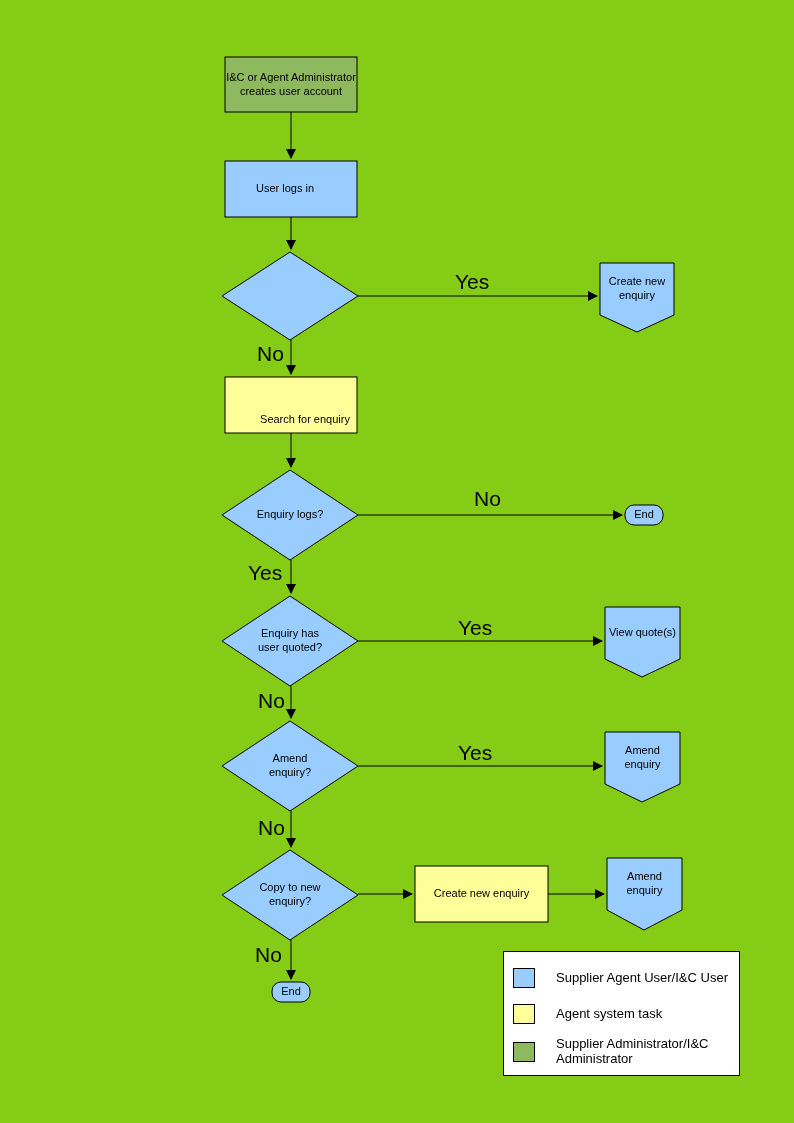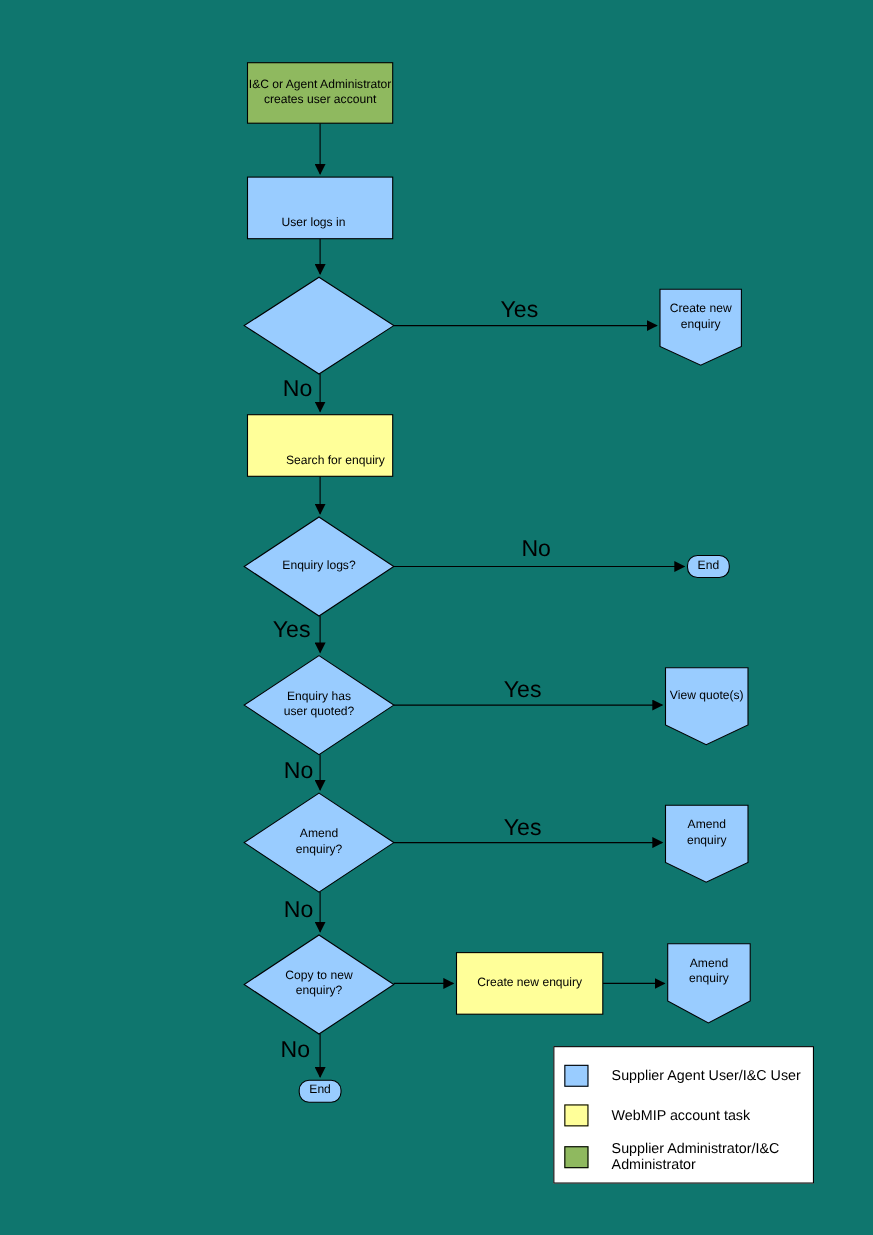--- a/index.html
+++ b/index.html
@@ -1,19 +1,19 @@
 <!DOCTYPE html>
 <html><head>
 <meta charset="utf-8">
 <style>
   html,body{margin:0;padding:0;background:#ffffff;}
   .canvas{
     position:relative;
     width:794px;height:1123px;
-    background:#0f766e;
+    background:#84cc16;
     font-family:"Liberation Sans", sans-serif;
     color:#000;
     overflow:hidden;
   }
   .layer{position:absolute;left:0;top:0;}
   .node-text{
     position:absolute;
     display:flex;align-items:center;justify-content:center;
     text-align:center;
     font-size:11px;line-height:1.25;
@@ -80,21 +80,21 @@
       <polygon points="290,850 358,895 290,940 222,895" fill="#99CCFF"></polygon>
       <rect x="415" y="866" width="133" height="56" fill="#FFFF99"></rect>
       <polygon points="607,858 682,858 682,910 644,930 607,910" fill="#99CCFF"></polygon>
       <rect x="272" y="982" width="38" height="20" rx="9" ry="9" fill="#99CCFF"></rect>
     </g>
   </svg>
 
   <div class="node-text" style="left:225px;top:57px;width:132px;height:55px">
       <span class="inner">I&amp;C or Agent Administrator creates user account</span>
     </div>
-  <div class="node-text" style="left:225px;top:175px;width:120px;height:56px">
+  <div class="node-text" style="left:225px;top:161px;width:120px;height:56px">
       <span class="inner">User logs in</span>
     </div>
   <div class="node-text pent-text" style="left:600px;top:263px;width:74px;height:52px">
       <span class="inner">Create new enquiry</span>
     </div>
   <div class="node-text" style="left:225px;top:392px;width:160px;height:56px">
       <span class="inner">Search for enquiry</span>
     </div>
   <div class="node-text diamond-text" style="left:222px;top:470px;width:136px;height:90px">
       <span class="inner">Enquiry logs?</span>
@@ -137,21 +137,21 @@
   <div class="edge-label" style="left:258px;top:817px">No</div>
   <div class="edge-label" style="left:255px;top:944px">No</div>
 
   <div class="legend">
     <div class="legend-row" style="top:16px">
       <div class="swatch" style="background-color: rgb(153, 204, 255);"></div>
       <div class="legend-label">Supplier Agent User/I&amp;C User</div>
     </div>
     <div class="legend-row" style="top:52px">
       <div class="swatch" style="background-color: rgb(255, 255, 153);"></div>
-      <div class="legend-label">WebMIP account task</div>
+      <div class="legend-label">Agent system task</div>
     </div>
     <div class="legend-row" style="top:85px">
       <div class="swatch" style="background-color: rgb(143, 185, 95);"></div>
       <div class="legend-label">Supplier Administrator/I&amp;C Administrator</div>
     </div>
   </div>
 
 </div>
 
 </body></html>

